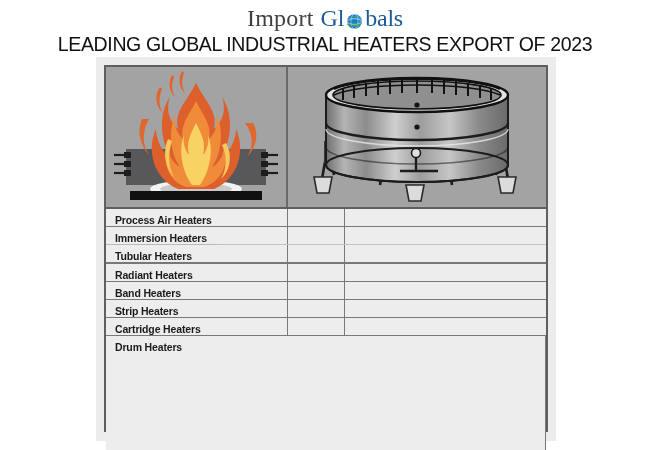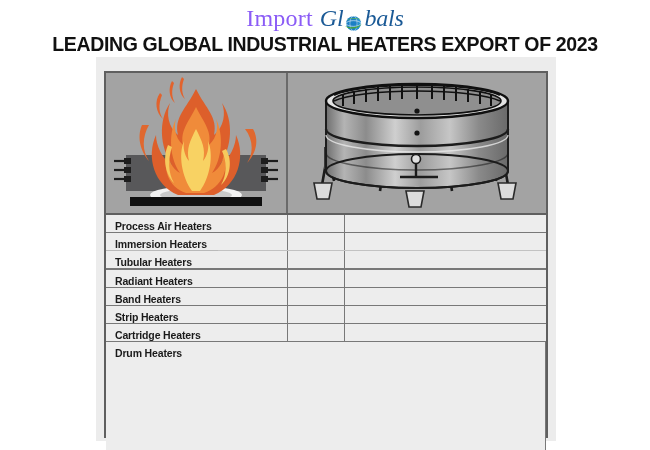--- a/index.html
+++ b/index.html
@@ -18,64 +18,64 @@
     display:flex;align-items:center;justify-content:center;
   }
   #logo{
     display:flex;align-items:center;
     font-family:"Liberation Serif", serif;
     font-size:24px;
     letter-spacing:.2px;
     line-height:1;
   }
   #logo .lg-import{
-    color:#8b5cf6;
+    color:#404040;
     font-weight:400;
     margin-right:7px;
   }
   #logo .lg-globals{
     color:#1b5a96;
     font-weight:400;
-    display:flex;align-items:flex-end;font-style:italic;
+    display:flex;align-items:center;
   }
   #logo .lg-gl{letter-spacing:-.2px;}
   #logo .lg-bals{letter-spacing:-.2px;}
   .globe-icon{
     display:inline-block;
     width:19px;height:19px;
     position:relative;
     margin:0 1px;
     transform:translateY(2px);
   }
 
   
   #title{
     position:absolute;
     left:0;top:33px;width:650px;
     text-align:center;
     font-family:"Liberation Sans", sans-serif;
-    font-weight:bold;
+    font-weight:normal;
     font-size:19.5px;
     letter-spacing:-.35px;
     color:#111111;
     white-space:nowrap;
   }
 
   
   #panel{
     position:absolute;
     left:96px;top:57px;
     width:460px;height:384px;
     background:#ececec;
   }
 
   
   #heater-table{
     position:absolute;
-    left:104px;top:71px;
+    left:104px;top:65px;
     width:444px;height:367px;
     border:2px solid #5f5f5f;
     box-sizing:border-box;
     background:#efefef;
     display:flex;
     flex-direction:column;
   }
 
   
   .img-row{

